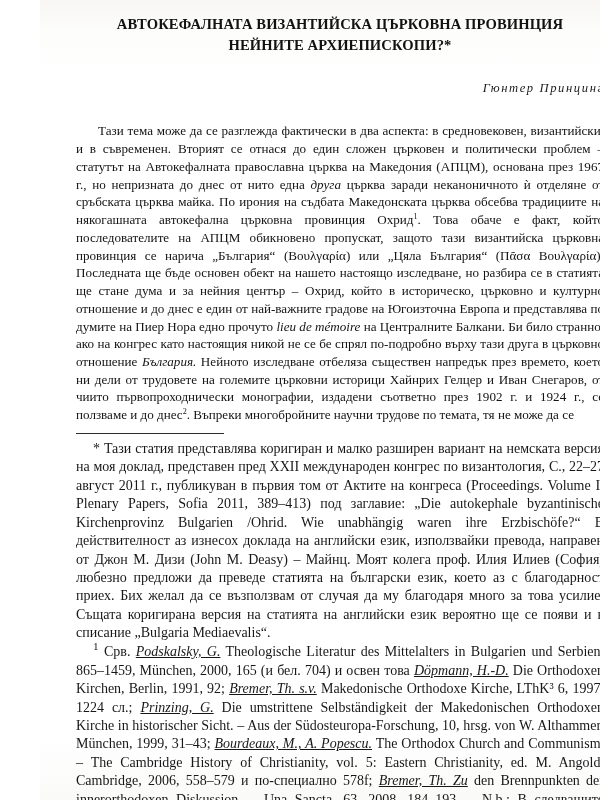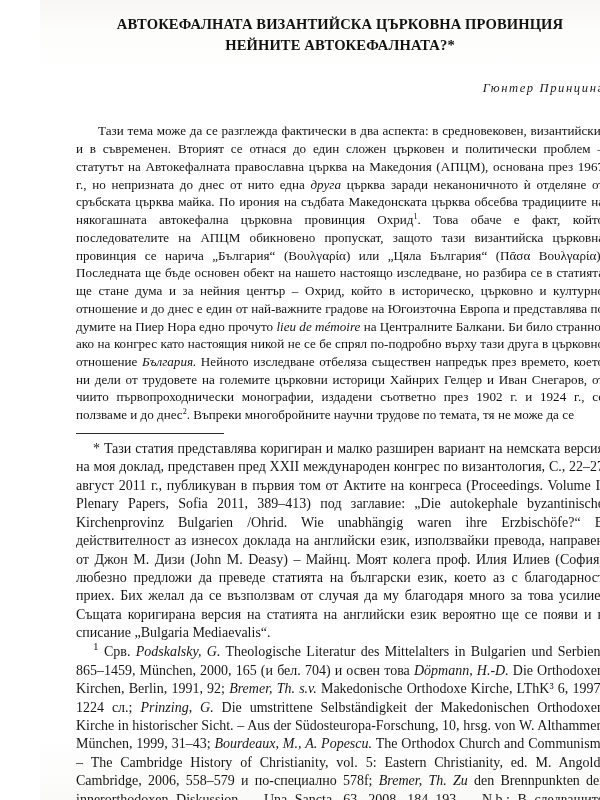--- a/index.html
+++ b/index.html
@@ -90,40 +90,40 @@
     font-size: 14px;
     line-height: 1.318;
     text-align: justify;
     text-justify: inter-word;
     color: #171717;
   }
   .footnote {
     text-indent: 17px;
     margin: 0 0 0.5px 0;
   }
-  .footnote i { font-style: italic; }
+  .footnote i { font-style: italic; text-decoration: underline; }
   .fn-mark {
     font-size: 0.8em;
     vertical-align: super;
     line-height: 0;
   }
   .fn-star {
     vertical-align: baseline;
     line-height: 0;
   }
 </style>
 </head>
 <body>
 
 <div class="page">
   <div class="content">
 
     <h1 class="title">
       <span class="title-line">АВТОКЕФАЛНАТА ВИЗАНТИЙСКА ЦЪРКОВНА ПРОВИНЦИЯ</span>
-      <span class="title-line">НЕЙНИТЕ АВТОКЕФАЛНАТА?*</span>
+      <span class="title-line">НЕЙНИТЕ АРХИЕПИСКОПИ?*</span>
     </h1>
 
     <div class="author">Гюнтер Принцинг</div>
 
     <p class="body-text">Тази тема може да се разглежда фактически в два аспекта: в средновековен, византийски, и в съвременен. Вторият се отнася до един сложен църковен и политически проблем – статутът на Автокефалната православна църква на Македония (АПЦМ), основана през 1967 г., но непризната до днес от нито една <i>друга</i> църква заради неканоничното ѝ отделяне от сръбската църква майка. По ирония на съдбата Македонската църква обсебва традициите на някогашната автокефална църковна провинция Охрид<sup>1</sup>. Това обаче е факт, който последователите на АПЦМ обикновено пропускат, защото тази византийска църковна провинция се нарича „България“ (Βουλγαρία) или „Цяла България“ (Πᾶσα Βουλγαρία). Последната ще бъде основен обект на нашето настоящо изследване, но разбира се в статията ще стане дума и за нейния център – Охрид, който в историческо, църковно и културно отношение и до днес е един от най-важните градове на Югоизточна Европа и представлява по думите на Пиер Нора едно прочуто <i>lieu de mémoire</i> на Централните Балкани. Би било странно, ако на конгрес като настоящия никой не се бе спрял по-подробно върху тази друга в църковно отношение <i>България.</i> Нейното изследване отбеляза съществен напредък през времето, което ни дели от трудовете на големите църковни историци Хайнрих Гелцер и Иван Снегаров, от чиито първопроходнически монографии, издадени съответно през 1902 г. и 1924 г., се ползваме и до днес<sup>2</sup>. Въпреки многобройните научни трудове по темата, тя не може да се</p>
 
     <hr class="fn-rule">
 
     <div class="footnotes">
       <p class="footnote"><span class="fn-star">*</span> Тази статия представлява коригиран и малко разширен вариант на немската версия на моя доклад, представен пред XXII международен конгрес по византология, С., 22–27 август 2011 г., публикуван в първия том от Актите на конгреса (Proceedings. Volume I: Plenary Papers, Sofia 2011, 389–413) под заглавие: „Die autokephale byzantinische Kirchenprovinz Bulgarien /Ohrid. Wie unabhängig waren ihre Erzbischöfe?“ В действителност аз изнесох доклада на английски език, използвайки превода, направен от Джон М. Дизи (John M. Deasy) – Майнц. Моят колега проф. Илия Илиев (София) любезно предложи да преведе статията на български език, което аз с благодарност приех. Бих желал да се възползвам от случая да му благодаря много за това усилие. Същата коригирана версия на статията на английски език вероятно ще се появи и в списание „Bulgaria Mediaevalis“.</p>

